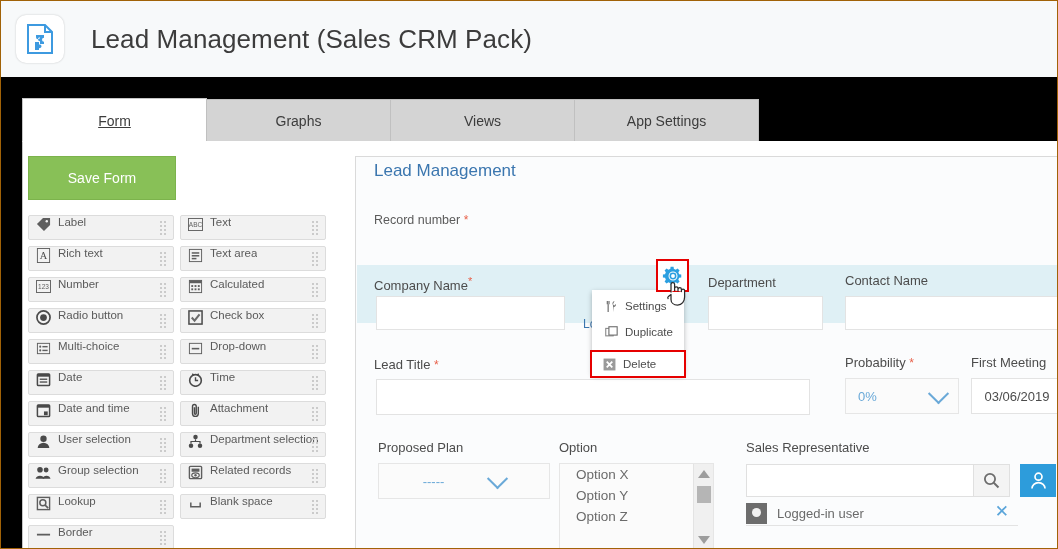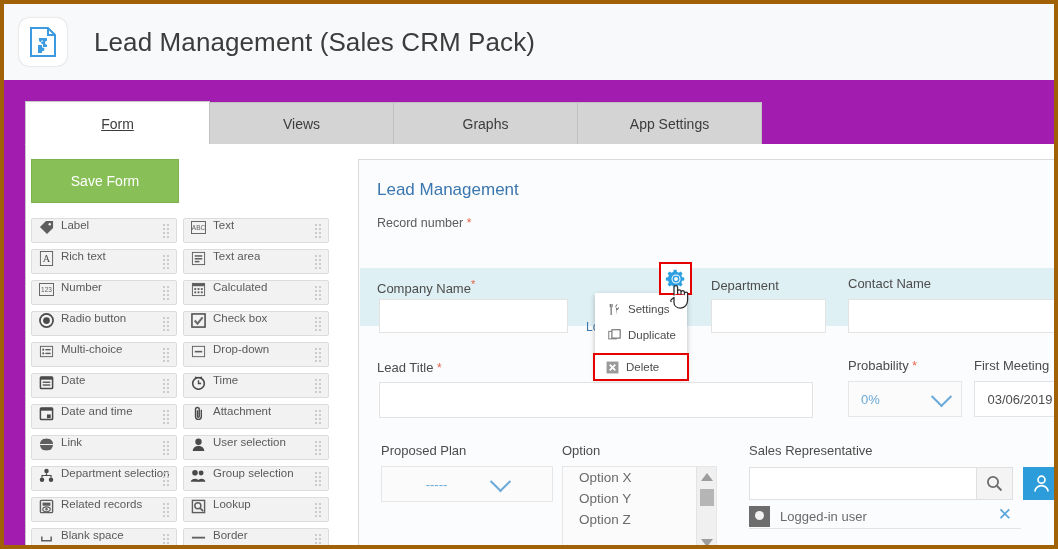--- a/index.html
+++ b/index.html
@@ -5,22 +5,22 @@
   html,body{margin:0;padding:0;}
   body{
     width:1058px;height:549px;overflow:hidden;
     font-family:"Liberation Sans", sans-serif;
     background:#ffffff;
     -webkit-font-smoothing:antialiased;
   }
   .page{
     position:relative;width:1058px;height:549px;
     box-sizing:border-box;
-    border:4px solid #a16207;
-    background:#a21caf;
+    border:1px solid #a16207;
+    background:#000000;
     overflow:hidden;
   }
 
   
   .app-header{
     position:absolute;left:0;top:0;width:100%;height:76px;
     background:#f7f9fa;
     display:flex;align-items:center;
   }
   .app-icon{
@@ -120,21 +120,21 @@
   
   .form-pane{
     position:absolute;left:332px;top:14px;right:0;bottom:0;
     background:#fbfcfd;
     border:1px solid #dadada;
     border-right:none;border-bottom:none;
     box-sizing:border-box;
     overflow:hidden;
   }
   .form-title{
-    position:absolute;left:18px;top:20px;
+    position:absolute;left:18px;top:4px;
     font-size:17px;color:#3b76af;
   }
   .rec-num{
     position:absolute;left:18px;top:56px;
     font-size:12.5px;color:#5b5b5b;
   }
   .auto-filled{
     position:absolute;left:18px;top:82px;
     font-size:12px;color:#8a8a8a;margin-top:36px;
   }
@@ -311,22 +311,22 @@
         <path d="M20 2 v7 h7" fill="none" stroke="#3d9ae0" stroke-width="2"></path>
         <path d="M11 12 h4 v2.2 a2 2 0 1 0 0 4 V21 h4 v-2.2 a2 2 0 1 1 0-4 V12 h-4 v2.2 a2 2 0 1 1-4 0z" fill="#3d9ae0"></path>
         <path d="M10 19 h4 v2.5 a1.9 1.9 0 1 1 0 3.6 V27 h-4 z" fill="#3d9ae0"></path>
       </svg>
     </div>
     <div class="app-title">Lead Management (Sales CRM Pack)</div>
   </div>
 
   <div class="tabbar">
     <div class="tab active">Form</div>
+    <div class="tab">Graphs</div>
     <div class="tab">Views</div>
-    <div class="tab">Graphs</div>
     <div class="tab">App Settings</div>
   </div>
 
   <div class="body-panel">
 
     <div class="save-btn">Save Form</div>
 
     <div class="palette">
 
       <div class="pal-item">
@@ -492,30 +492,20 @@
       <div class="pal-item">
         <span class="pal-ico">
           <svg width="15" height="15" viewBox="0 0 16 16">
               <path d="M11 4 V11.2 a3.1 3.1 0 0 1 -6.2 0 V3.6 a2 2 0 0 1 4 0 V11 a0.95 0.95 0 0 1 -1.9 0 V4.6" fill="none" stroke="#4a4a4a" stroke-width="1.5"></path>
             </svg>
         </span>
         <span class="pal-label">Attachment</span>
         <span class="grip"></span>
       </div>
 
-      <div class="pal-item">
-        <span class="pal-ico">
-          <svg width="15" height="15" viewBox="0 0 16 16">
-              <circle cx="8" cy="8" r="7" fill="#5e5e5e"></circle>
-              <path d="M8 1 a10 7 0 0 0 0 14 a10 7 0 0 0 0 -14 M1.2 8 H14.8" fill="none" stroke="#f2f2f2" stroke-width="1.1"></path>
-            </svg>
-        </span>
-        <span class="pal-label">Link</span>
-        <span class="grip"></span>
-      </div>
 
       <div class="pal-item">
         <span class="pal-ico">
           <svg width="15" height="15" viewBox="0 0 16 16">
               <circle cx="8" cy="5" r="3.4" fill="#4a4a4a"></circle>
               <path d="M1.8 15 a6.2 5.6 0 0 1 12.4 0 z" fill="#4a4a4a"></path>
             </svg>
         </span>
         <span class="pal-label">User selection</span>
         <span class="grip"></span>

